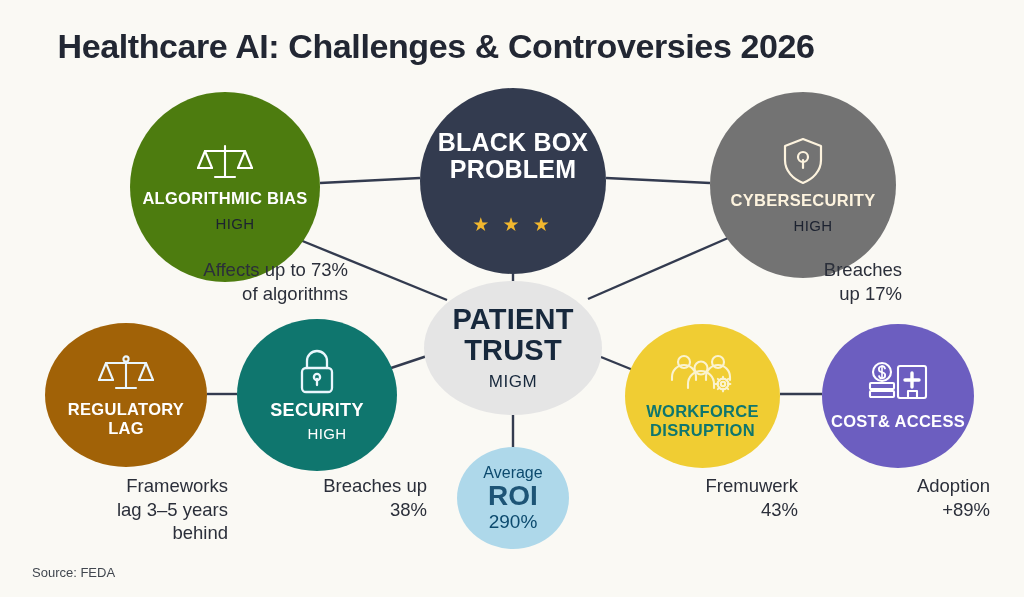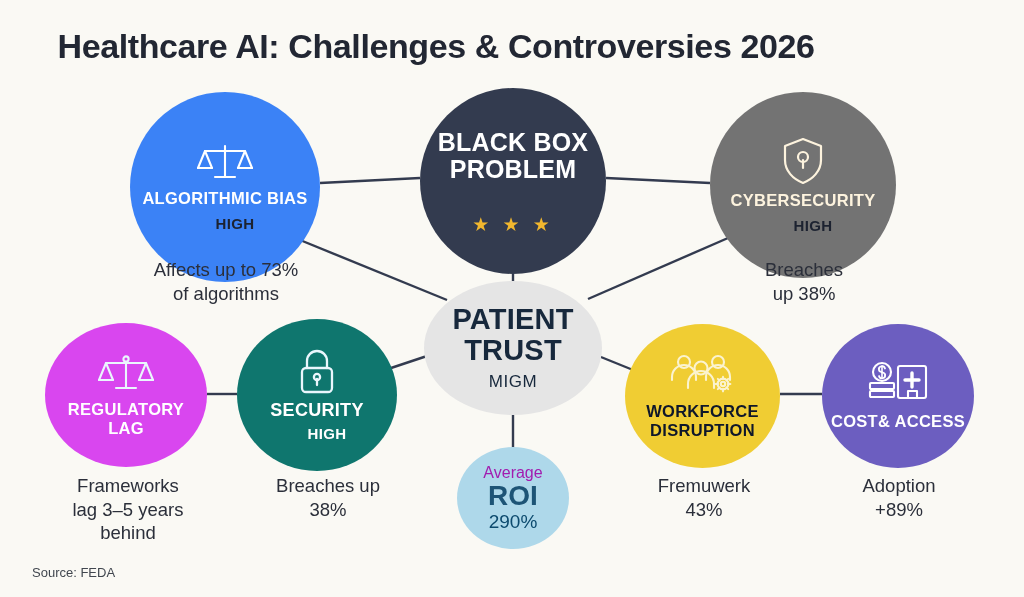--- a/index.html
+++ b/index.html
@@ -58,40 +58,40 @@
     line-height: 0;
     margin-bottom: 5px;
   }
   .node .node-label {
     font-weight: bold;
     letter-spacing: 0.3px;
     line-height: 1.1;
     padding: 0 6px;
   }
   .node .node-level {
-    font-weight: bold;
+    font-weight: normal;
     letter-spacing: 0.4px;
     margin-top: 7px;
     margin-left: 20px;
   }
 
   
   .caption {
     position: absolute;
-    text-align: center;
+    text-align: right;
     font-size: 18.5px;
     line-height: 1.28;
     color: #2b2f3a;
     white-space: pre-line;
   }
 
   
   #node-bias {
     left: 130px; top: 92px; width: 190px; height: 190px;
-    background: #3b82f6;
+    background: #4d7c0f;
   }
   #node-bias .node-label { color: #ffffff; font-size: 16.5px; }
   #node-bias .node-level { color: #1c2230; font-size: 15px; }
 
   #node-blackbox {
     left: 420px; top: 88px; width: 186px; height: 186px;
     background: #333b4f;
     gap: 24px;
   }
   #node-blackbox .node-label { color: #ffffff; font-size: 25px; letter-spacing: 0.2px; }
@@ -109,42 +109,42 @@
     background: #e5e5e5;
     border-radius: 50%;
   }
   #node-trust .node-label { color: #17283c; font-size: 29px; letter-spacing: 0.2px; line-height: 1.08; }
   #node-trust .node-sub { color: #17283c; font-size: 17px; margin-top: 6px; letter-spacing: 0.5px; }
 
   #node-roi {
     left: 457px; top: 447px; width: 112px; height: 102px;
     background: #aed8ea;
   }
-  #node-roi .roi-top { font-size: 16px; color: #a21caf; line-height: 1.1; }
+  #node-roi .roi-top { font-size: 16px; color: #0c4a6e; line-height: 1.1; }
   #node-roi .roi-big { font-size: 28px; font-weight: bold; color: #1d5476; line-height: 1.05; }
   #node-roi .roi-val { font-size: 19px; color: #0c4a6e; line-height: 1.15; }
 
   #node-reg {
     left: 45px; top: 323px; width: 162px; height: 144px;
-    background: #d946ef;
+    background: #a16207;
   }
   #node-reg .node-label { color: #ffffff; font-size: 16.5px; }
 
   #node-sec {
     left: 237px; top: 319px; width: 160px; height: 152px;
     background: #0f766e;
   }
   #node-sec .node-label { color: #ffffff; font-size: 18px; }
   #node-sec .node-level { color: #ffffff; font-size: 15px; margin-top: 5px; }
 
   #node-work {
     left: 625px; top: 324px; width: 155px; height: 144px;
     background: #f0cd33;
   }
-  #node-work .node-label { color: #0f172a; font-size: 16.5px; }
+  #node-work .node-label { color: #0f766e; font-size: 16.5px; }
 
   #node-cost {
     left: 822px; top: 324px; width: 152px; height: 144px;
     background: #6c5ec0;
   }
   #node-cost .node-label { color: #ffffff; font-size: 16.5px; }
 
   
   #cap-bias   { left: 104px; top: 258px; width: 244px; }
   #cap-cyber  { left: 706px; top: 258px; width: 196px; }
@@ -227,21 +227,21 @@
       <svg width="44" height="50" viewBox="0 0 44 50" fill="none" stroke="#fdf3de" stroke-width="2.2" stroke-linecap="round" stroke-linejoin="round">
         <path d="M22 3 L40 10 V24 C40 35 32 43 22 47 C12 43 4 35 4 24 V10 Z"></path>
         <circle cx="22" cy="21" r="5"></circle>
         <line x1="22" y1="24" x2="22" y2="32"></line>
       </svg>
     </span>
     <div class="node-label">CYBERSECURITY</div>
     <div class="node-level">HIGH</div>
   </div>
   <div class="caption" id="cap-cyber">Breaches
-up 38%</div>
+up 17%</div>
 
   <div class="node" id="node-trust">
     <div class="node-label">PATIENT
 TRUST</div>
     <div class="node-sub">MIGM</div>
   </div>
 
   <div class="node" id="node-roi">
     <div class="roi-top">Average</div>
     <div class="roi-big">ROI</div>

